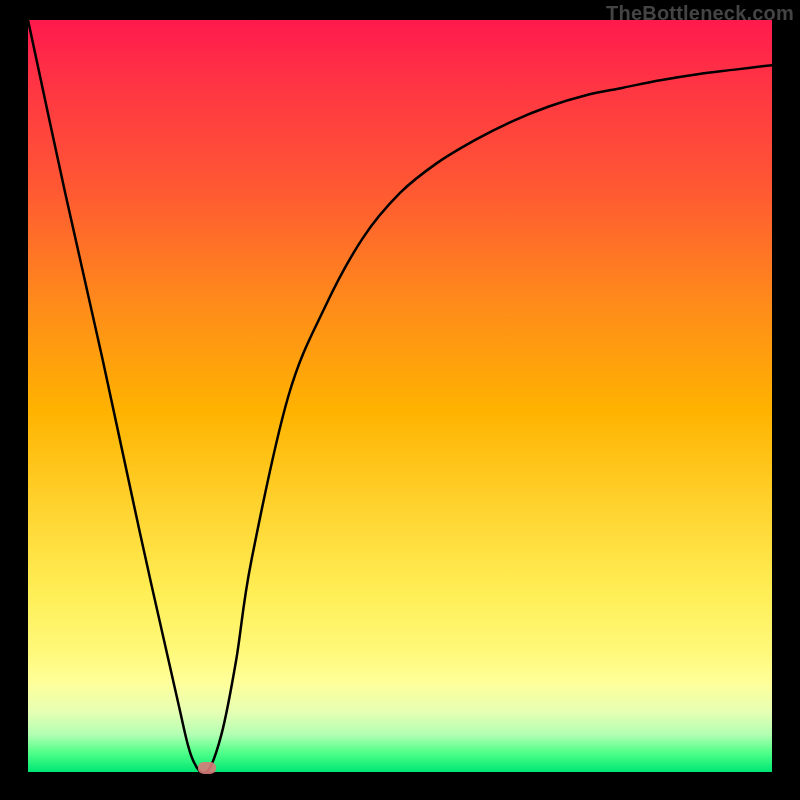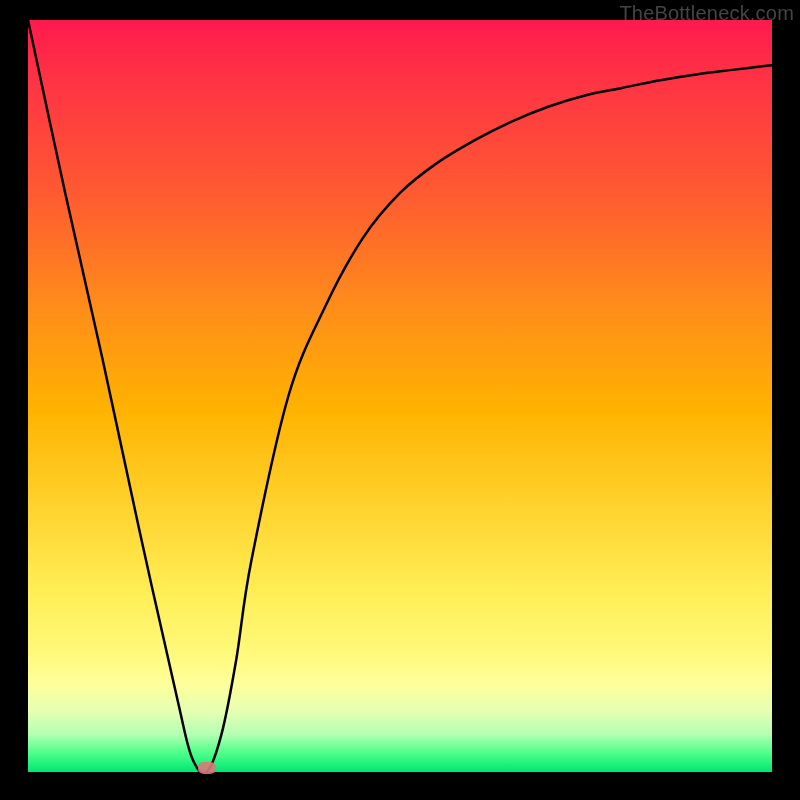--- a/index.html
+++ b/index.html
@@ -32,21 +32,21 @@
       #4dff88 97.5%,
       #00e673 100%
     );
   }
   .watermark {
     position: absolute;
     top: 2px;
     right: 6px;
     color: #444;
     font-size: 20px;
-    font-weight: 400;
+    font-weight: 700;
     letter-spacing: 0.2px;
     z-index: 10;
   }
   svg.curve {
     position: absolute;
     left: 0;
     top: 0;
     width: 744px;
     height: 752px;
   }

